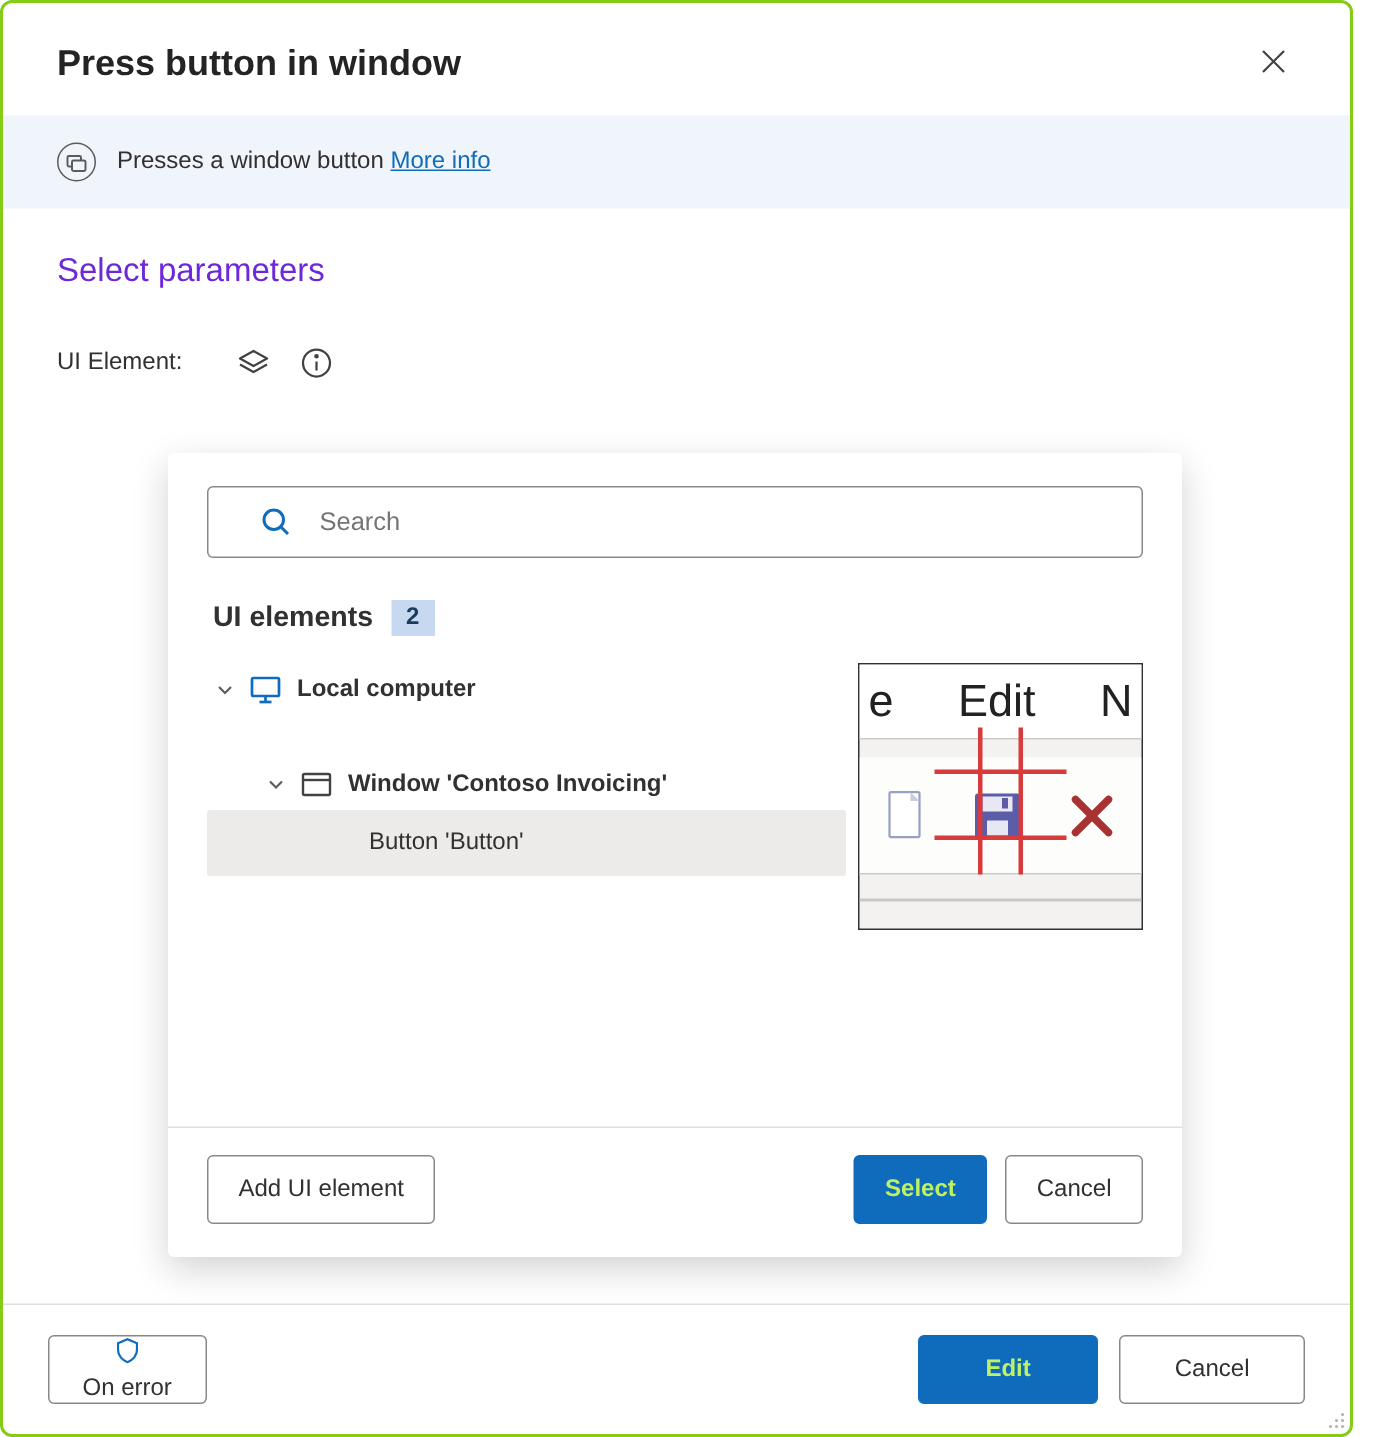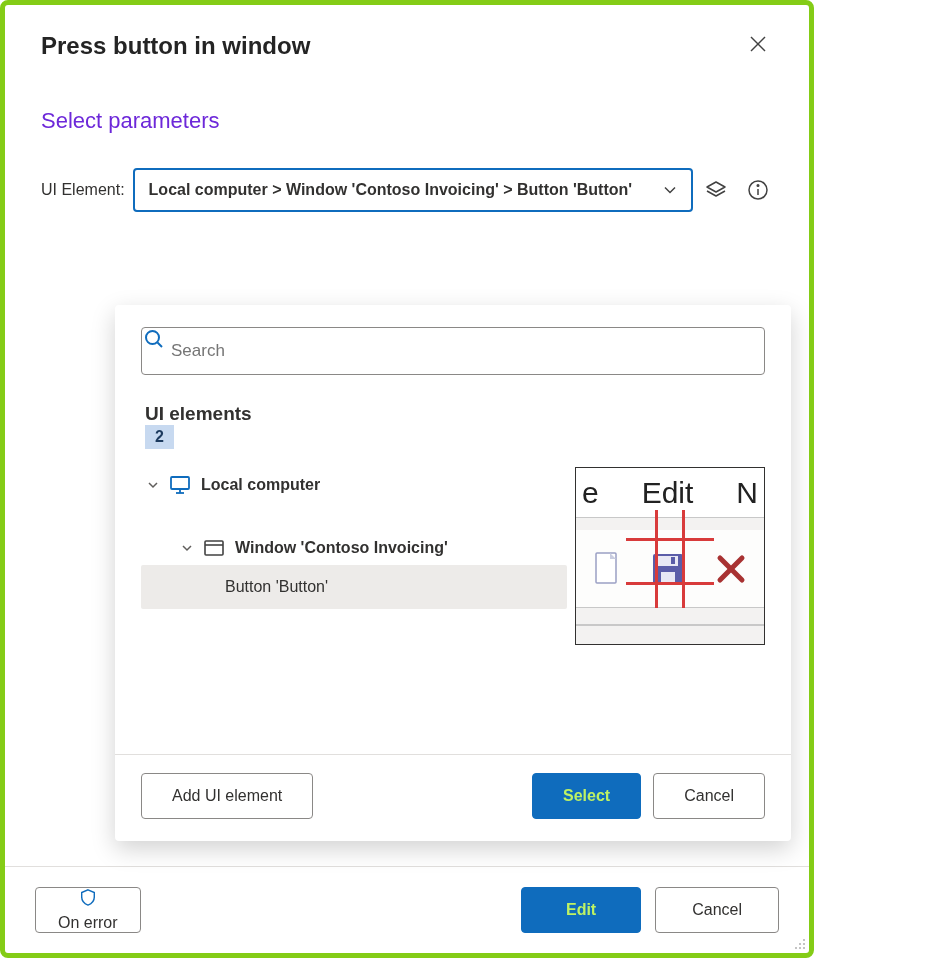--- a/index.html
+++ b/index.html
@@ -1,69 +1,69 @@
 <!DOCTYPE html>
 <html><head>
 <meta charset="utf-8">
 <style>
   * { box-sizing: border-box; font-family: "Segoe UI", -apple-system, sans-serif; }
   body { margin: 0; padding: 0; background: #fff; }
   .dialog {
-    width: 814px; height: 958px; border: 5px solid #84cc16; border-radius: 8px;
+    width: 902px; height: 958px; border: 2px solid #84cc16; border-radius: 8px;
     display: flex; flex-direction: column; overflow: hidden; position: relative;
   }
   .header {
     display: flex; align-items: center; justify-content: space-between;
     padding: 24px 36px 18px 36px;
   }
   .header h1 { font-size: 24px; font-weight: 600; margin: 0; color: #242424; }
   .close-btn { background: none; border: none; cursor: pointer; padding: 6px; color:#424242; }
   .info-bar {
     background: #f0f4fb; padding: 18px 36px; display: flex; align-items: center; gap: 14px;
     font-size: 16px; color: #323130;
   }
   .info-bar a { color: #0f6cbd; text-decoration: underline; cursor: pointer; }
   .info-icon-wrap {
     width: 26px; height: 26px; border:1.4px solid #5b5b5b; border-radius:50%;
     display:flex; align-items:center; justify-content:center; flex-shrink:0;
   }
   .content { padding: 28px 36px 0 36px; flex: 1; position: relative; }
   .section-title { font-size: 22px; font-weight: 400; color: #6d28d9; margin: 0 0 34px 0; }
-  .param-row { display: flex; align-items: center; gap: 8px; }
+  .param-row { display: flex; align-items: center; gap: 32px; }
   .param-label { font-size: 16px; color: #323130; white-space: nowrap; }
   .dropdown {
     flex: 1; border: 2px solid #0f6cbd; border-radius: 4px; height: 44px;
     display: flex; align-items: center; justify-content: space-between; padding: 0 14px;
     font-size: 16px; font-weight: 600; color: #323130; cursor: pointer; background:#fff;
   }
   .dropdown svg { color:#424242; }
   .side-icons { display: flex; gap: 12px; align-items: center; }
   .side-icon-btn { background:none; border:none; cursor:pointer; padding:4px; color:#424242; display:flex; }
 
   .popover {
     position: absolute; top: 300px; left: 110px; width: 676px; height:536px;
     background: #fff; box-shadow: 0 8px 24px rgba(0,0,0,0.18); border-radius: 4px;
     display: flex; flex-direction: column;
   }
   .pop-body { padding: 22px 26px 0 26px; flex:1; display:flex; flex-direction:column; }
   .search-box {
-    border: 1px solid #8a8886; border-radius: 4px; height: 48px; display:flex; 
-    gap:4px; padding: 0 1px; color:#605e5c;
+    border: 1px solid #8a8886; border-radius: 4px; height: 48px; display:flex; align-items:center;
+    gap:16px; padding: 0 34px; color:#605e5c;
   }
   .search-box input { border:none; outline:none; flex:1; font-size:17px; background:transparent; }
-  .elem-head { display:flex; align-items:flex-start; margin: 28px 0 18px 4px; flex-direction: column; }
+  .elem-head { display:flex; align-items:center; gap:12px; margin: 28px 0 18px 4px; }
   .elem-head-title { font-size: 19px; font-weight:600; color:#323130; }
   .count-badge { background:#c7d9f0; color:#1c3a5e; font-weight:600; padding:3px 10px; font-size:16px; }
 
   .mid-row { display:flex; gap:8px; align-items:flex-start; }
   .tree { flex:1; font-size:16px; }
   .tree-row { display:flex; align-items:center; gap:10px; padding:8px 6px; }
   .tree-row.level1 { padding-left: 6px; }
   .tree-row.level2 { padding-left: 40px; margin-top: 28px; }
-  .tree-row.level3 { padding-left: 84px; background:#edebe9; border-radius:2px; height:44px; }
+  .tree-row.level3 { padding-left: 108px; background:#edebe9; border-radius:2px; height:44px; }
   .tree-row .label { color:#323130; font-weight:600; }
   .tree-row.level3 .label { font-weight:400; }
   .chev { color:#605e5c; display:flex; }
 
   .preview {
     width:190px; height:178px; border:1px solid #323130; background:#f3f2f1; position:relative; overflow:hidden;
   }
   .prev-top { position:absolute; top:0; left:0; right:0; height:50px; background:#fff; display:flex; align-items:center; justify-content:space-between; padding:0 6px; font-size:30px; font-family: Georgia, serif; font-weight:400; color:#222; border-bottom:1px solid #c8c8c8;}
   .prev-icons { position:absolute; top:62px; left:0; right:0; height:78px; background:#fdfdfc; display:flex; align-items:center; justify-content:space-around; padding:0 2px; border-bottom:1px solid #c8c8c8;}
   .prev-botline { position:absolute; bottom:18px; left:0; right:0; height:2px; background:#c8c8c8; }
@@ -73,21 +73,21 @@
   .ph { position:absolute; background:#d83b3b; }
   .phv1 { left:30%; top:-6px; width:3px; height: calc(100% + 12px); }
   .phv2 { right:30%; top:-6px; width:3px; height: calc(100% + 12px); }
   .phh1 { top:26%; left:-6px; height:3px; width: calc(100% + 12px); }
   .phh2 { bottom:20%; left:-6px; height:3px; width: calc(100% + 12px); }
 
   .pop-divider { border-top:1px solid #e1dfdd; margin-top:auto; }
   .pop-footer { display:flex; gap:12px; padding: 18px 26px 22px 26px; align-items:center; }
   .pop-footer .spacer { flex:1; }
   .btn {
-    height:46px; padding: 0 30px; font-size:16px; border-radius:4px; cursor:pointer;
+    height:46px; padding: 0 20px; font-size:16px; border-radius:4px; cursor:pointer;
     display:inline-flex; align-items:center; gap:8px; font-weight:400;
   }
   .btn-secondary { background:#fff; border:1px solid #8a8886; color:#323130; }
   .btn-primary { background:#0f6cbd; border:1px solid #0f6cbd; color:#bef264; font-weight:600; }
 
   .footer {
     border-top:1px solid #e1dfdd; padding: 20px 30px; display:flex; align-items:center; gap:14px;
   }
   .footer .spacer { flex:1; }
   .onerr { height:46px; padding:0 22px;flex-direction:column; }
@@ -101,32 +101,37 @@
   <div class="header">
     <h1>Press button in window</h1>
     <button class="close-btn">
       <svg width="18" height="18" viewBox="0 0 18 18" stroke="currentColor" stroke-width="1.5" fill="none">
           <line x1="2" y1="2" x2="16" y2="16"></line>
           <line x1="16" y1="2" x2="2" y2="16"></line>
         </svg>
     </button>
   </div>
 
+  <div class="info-bar">
+    <span class="info-icon-wrap">
+      <svg width="14" height="14" viewBox="0 0 14 14" fill="none" stroke="#5b5b5b" stroke-width="1.3">
+          <rect x="1" y="3" width="9" height="7" rx="1"></rect>
+          <rect x="4" y="6" width="9" height="7" rx="1" fill="#f0f4fb"></rect>
+        </svg>
+    </span>
+    <span>
+      <span>Presses a window button </span><a>More info</a>
+    </span>
+  </div>
 
   <div class="content">
     <h2 class="section-title">Select parameters</h2>
 
     <div class="param-row">
       <span class="param-label">UI Element:</span>
-      <div class="dropdown">
-        <span>Local computer &gt; Window 'Contoso Invoicing' &gt; Button 'Button'</span>
-        <svg width="14" height="14" viewBox="0 0 14 14" fill="none" stroke="currentColor" stroke-width="1.5">
-            <polyline points="2,4.5 7,9.5 12,4.5"></polyline>
-          </svg>
-      </div>
       <div class="side-icons">
         <button class="side-icon-btn">
           <svg width="22" height="22" viewBox="0 0 22 22" fill="none" stroke="#424242" stroke-width="1.5" stroke-linejoin="round">
               <polygon points="11,3 20,8 11,13 2,8"></polygon>
               <polyline points="2,12 11,17 20,12"></polyline>
             </svg>
         </button>
         <button class="side-icon-btn">
           <svg width="22" height="22" viewBox="0 0 22 22" fill="none" stroke="#424242" stroke-width="1.5">
               <circle cx="11" cy="11" r="9"></circle>

